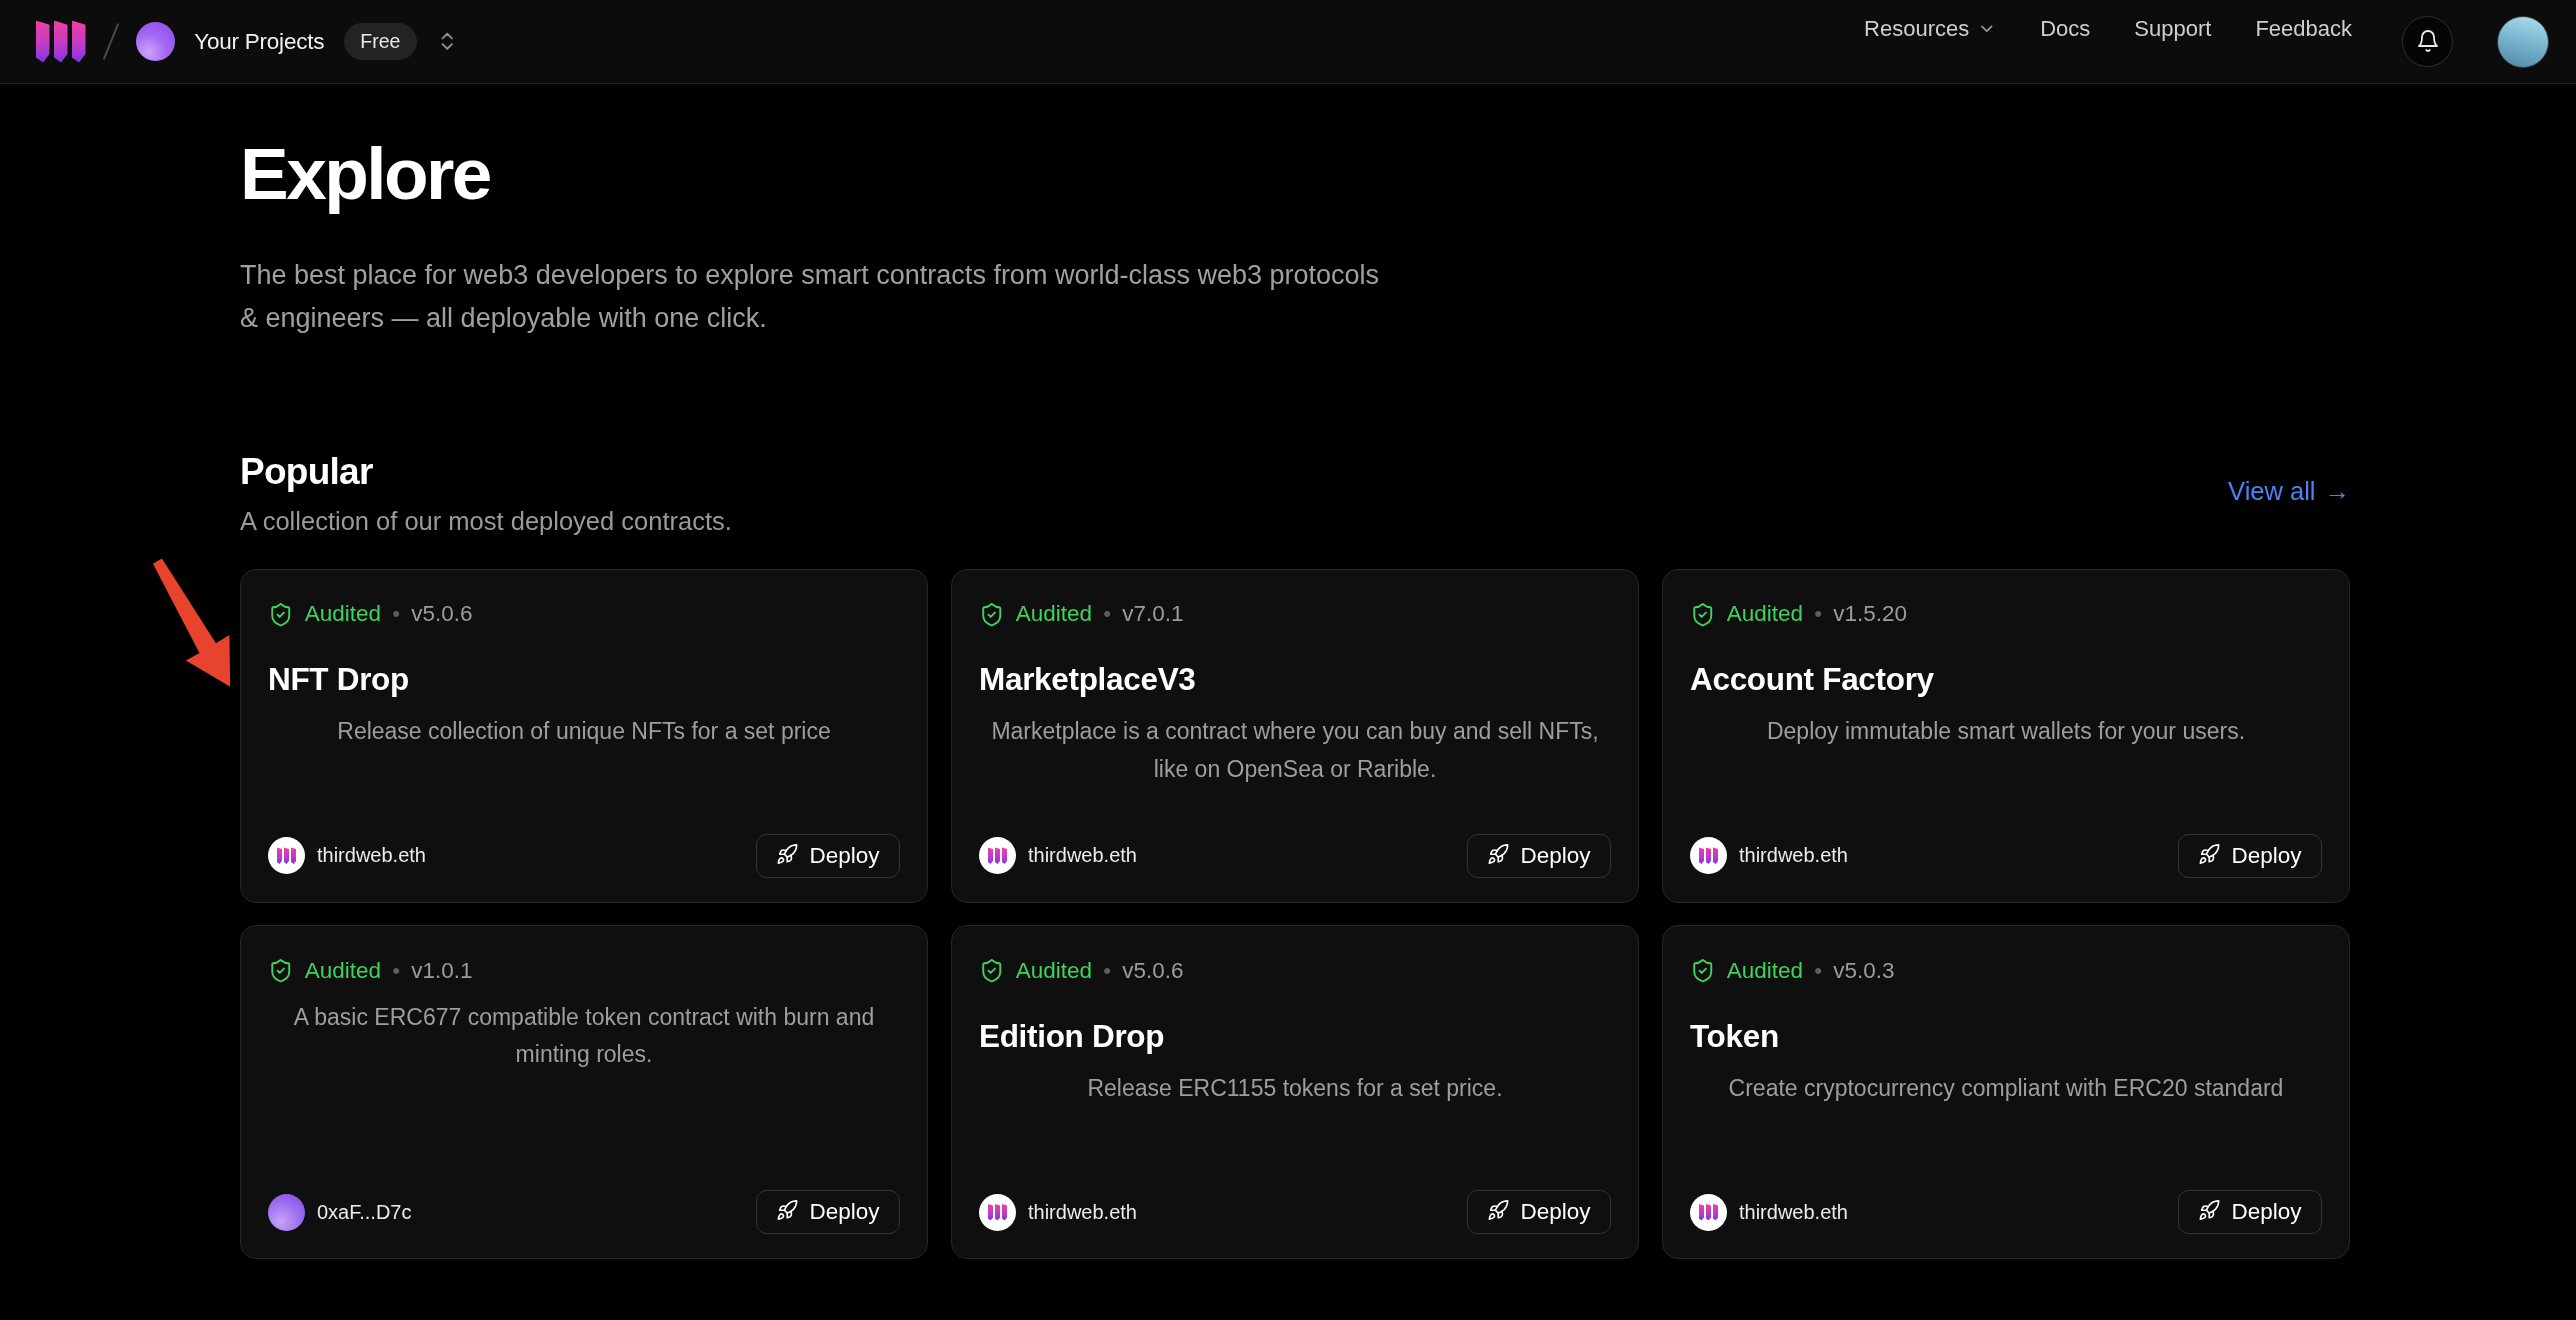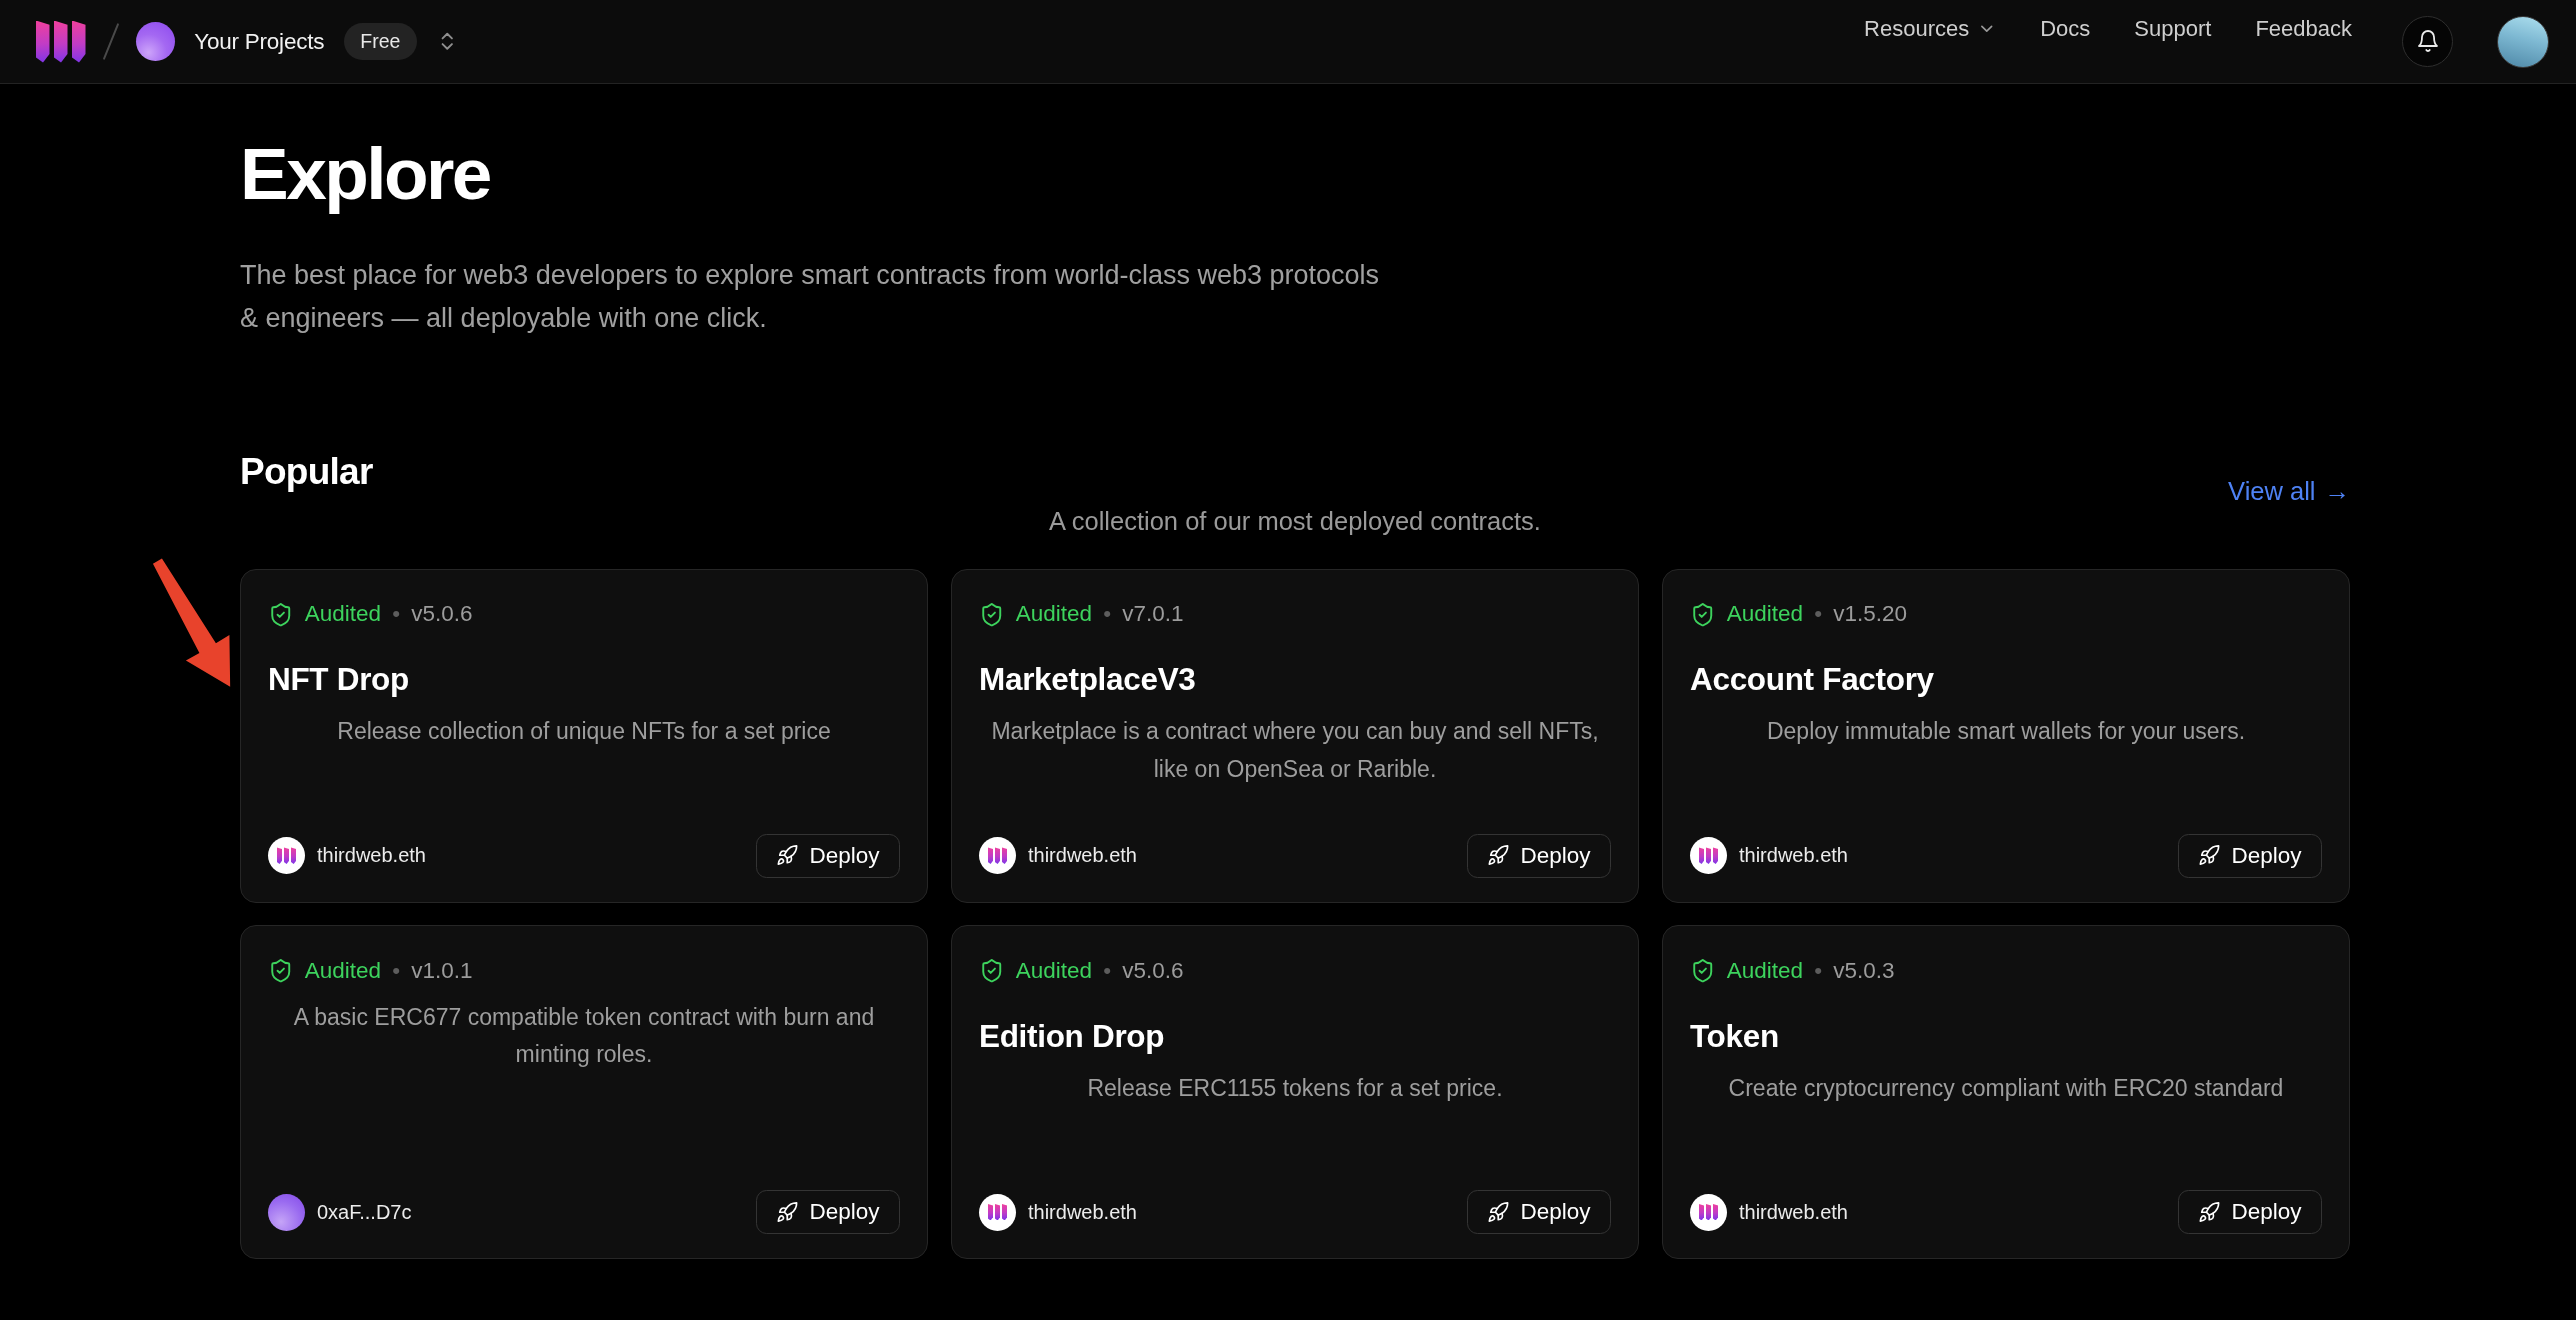--- a/index.html
+++ b/index.html
@@ -35,21 +35,21 @@
   .user-avatar { width:52px; height:52px; border-radius:50%; border:1.5px solid #3a3a3a;
     background:linear-gradient(195deg,#a9dcec 5%,#7db8d2 45%,#4d87a6 100%); cursor:pointer; }
 
   
   .main { padding:0 226px 0 240px; position:relative; }
   .hero-title { margin-top:48px; font-size:73px; font-weight:800; color:#fff; letter-spacing:-0.035em; }
   .hero-desc { margin-top:39px; max-width:1147px; font-size:27px; line-height:1.6; color:#a0a0a0; }
 
   .popular-row { margin-top:111px; position:relative; }
   .popular-title { font-size:37px; font-weight:700; color:#fff; letter-spacing:-0.02em; }
-  .popular-sub { margin-top:13.5px; font-size:25.5px; color:#9a9a9a;text-align:center; }
+  .popular-sub { margin-top:13.5px; font-size:25.5px; color:#9a9a9a; }
   .view-all { position:absolute; right:0; top:25.5px; font-size:25.5px; font-weight:500;
     color:#4e82f4; text-decoration:none; display:flex; align-items:center; gap:9px; cursor:pointer; }
 
   .grid { margin-top:33px; display:grid; grid-template-columns:repeat(3,1fr);
     column-gap:23px; row-gap:22.5px; }
   .card { position:relative; height:334px; background:#0f0f0f; border:1.5px solid #262626;
     border-radius:16px; padding:31.5px 27px; cursor:pointer; }
   .card-meta { display:flex; align-items:center; gap:11.2px; }
   .card-meta svg.shield { width:25.5px; height:25.5px; color:#3dd35d; }
   .audited { font-size:22.5px; color:#3dd35d; }
@@ -62,21 +62,21 @@
   .publisher { display:flex; align-items:center; gap:12px; cursor:pointer; }
   .pub-avatar { width:37px; height:37px; border-radius:50%; display:flex;
     align-items:center; justify-content:center; }
   .pub-avatar.av-thirdweb { background:#fff; }
   .pub-avatar.av-purple { background:radial-gradient(circle at 35% 75%, #c5a4f7 0%, #9a6bf0 55%, #8247e8 100%); }
   .mini-logo { display:flex; gap:1.9px; }
   .mini-bar { width:5.2px; height:16.5px;
     background:linear-gradient(175deg,#f0409c 0%,#c13cc6 55%,#7d35e8 100%);
     clip-path:polygon(0 0,100% 10%,100% 80%,52% 100%,0 88%); }
   .pub-name { font-size:20px; font-weight:500; color:#ececec; }
-  .deploy-btn { display:flex; align-items:center; gap:10.5px; background:transparent;
+  .deploy-btn { display:flex; gap:10.5px; background:transparent;
     border:1.5px solid #343434; border-radius:10.5px; padding:8.2px 19.5px; color:#fff;
     font-size:22.5px; font-weight:500; font-family:inherit; cursor:pointer; }
   .deploy-btn svg { width:22.5px; height:22.5px; }
 
   .arrow-overlay { position:absolute; left:0; top:0; width:2576px; height:1321px;
     pointer-events:none; }
 </style>
 </head>
 <body>
 

